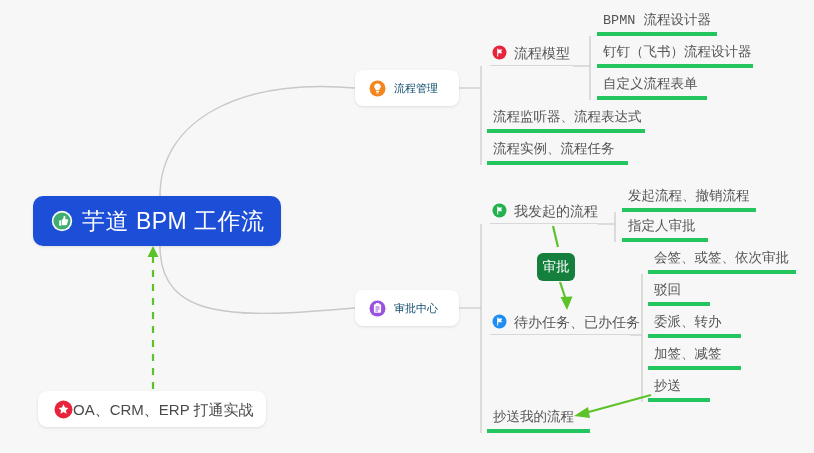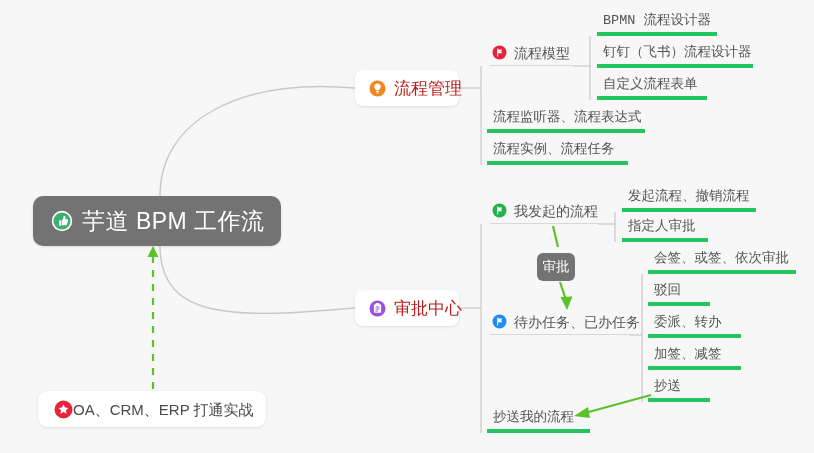--- a/index.html
+++ b/index.html
@@ -32,21 +32,21 @@
   .branch-node{
     position:absolute;
     display:flex;align-items:center;gap:8px;
     background:#ffffff;
     border-radius:8px;
     padding:0 14px;
     height:36px;
     box-sizing:border-box;
     box-shadow:0 1px 3px rgba(0,0,0,.10);
   }
-  .branch-label{color:#b91c1c;font-size:17px;white-space:nowrap;line-height:1;}
+  .branch-label{color:#0c4a6e;font-size:11px;white-space:nowrap;line-height:1;}
 
   
   .sub-node{
     position:absolute;
     display:flex;align-items:center;gap:7px;
     height:26px;
     padding:0 4px 0 2px;
     box-sizing:border-box;
     border-bottom:1px solid #d8d8d8;
   }
@@ -127,21 +127,21 @@
       <path d="M 560 282 L 566 300" fill="none" stroke="#5cc22a" stroke-width="2.2"></path>
       <path d="M 567 310 L 560.5 297 L 572.5 296.5 Z" fill="#5cc22a"></path>
     </g>
 
     <g>
       <path d="M 651 395 L 585 413" fill="none" stroke="#5cc22a" stroke-width="2.2"></path>
       <path d="M 574 416 L 588 407 L 590 418 Z" fill="#5cc22a"></path>
     </g>
   </svg>
 
-  <div class="root-node" style="left:33px;top:196px;width:248px;height:50px;background:#737373;">
+  <div class="root-node" style="left:33px;top:196px;width:248px;height:50px;background:#1d4ed8;">
     <span class="icon">
       <svg width="22" height="22" viewBox="0 0 22 22">
         <circle cx="11" cy="11" r="10.2" fill="#ffffff"></circle>
         <circle cx="11" cy="11" r="8.6" fill="#3fae72"></circle>
         <path d="M8.2 10.4 h1.9 v5.3 H8.2 z" fill="#ffffff"></path>
         <path d="M10.7 10.2 c0-.2 1.5-1.1 1.7-2.2 c.1-.7 0-1.6 .6-1.9 c.8-.4 1.5 .3 1.5 1.3 c0 .8-.4 1.6-.4 1.9 h2.1 c.7 0 1.1 .6 .9 1.2 l-1.1 3.7 c-.2 .6-.6 1-1.3 1 h-4 z" fill="#ffffff"></path>
       </svg>
     </span>
     <span class="root-label">芋道 BPM 工作流</span>
   </div>
@@ -247,21 +247,21 @@
   </div>
 
   <div class="leaf-node" style="left:648px;top:376px;width:62px;height:26px;">
     <span class="leaf-label">抄送</span>
   </div>
 
   <div class="leaf-node" style="left:487px;top:407px;width:103px;height:26px;">
     <span class="leaf-label">抄送我的流程</span>
   </div>
 
-  <div class="badge-node" style="left:537px;top:253px;width:38px;height:28px;background:#737373;">
+  <div class="badge-node" style="left:537px;top:253px;width:38px;height:28px;background:#15803d;">
     <span class="badge-label">审批</span>
   </div>
 
   <div class="note-node" style="left:38px;top:391px;width:228px;height:36px;">
     <span class="icon">
       <svg width="19" height="19" viewBox="0 0 19 19">
         <circle cx="9.5" cy="9.5" r="9" fill="#e8243c"></circle>
         <path d="M9.5 4.3 l1.5 3.1 3.4 .5 -2.45 2.4 .58 3.4 -3.03-1.6 -3.03 1.6 .58-3.4 -2.45-2.4 3.4-.5 z" fill="#ffffff"></path>
       </svg>
     </span>

